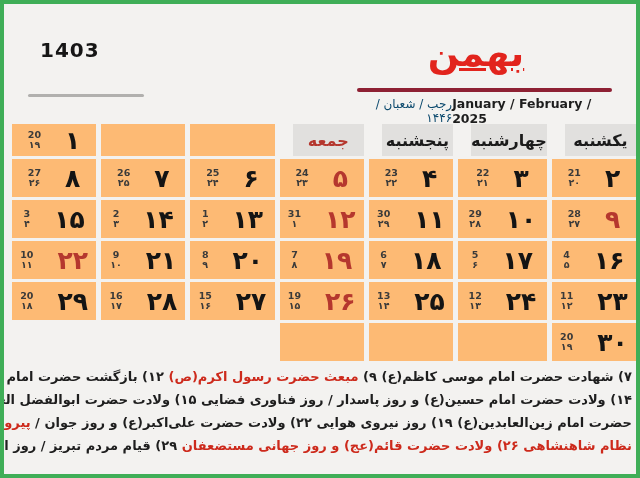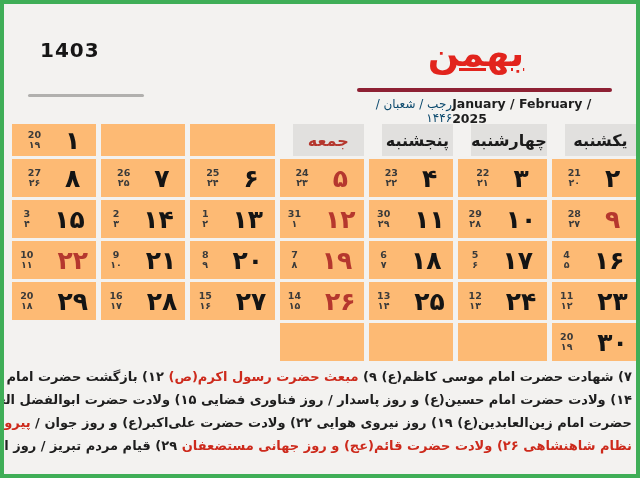--- a/index.html
+++ b/index.html
@@ -221,21 +221,21 @@
     </div>
     <div class="day-cell">
       <div class="sub">
         <div>13</div>
         <div>۱۴</div>
       </div>
       <div class="num">۲۵</div>
     </div>
     <div class="day-cell">
       <div class="sub">
-        <div>14</div>
+        <div>19</div>
         <div>۱۵</div>
       </div>
       <div class="num red">۲۶</div>
     </div>
     <div class="day-cell">
       <div class="sub">
         <div>15</div>
         <div>۱۶</div>
       </div>
       <div class="num">۲۷</div>

